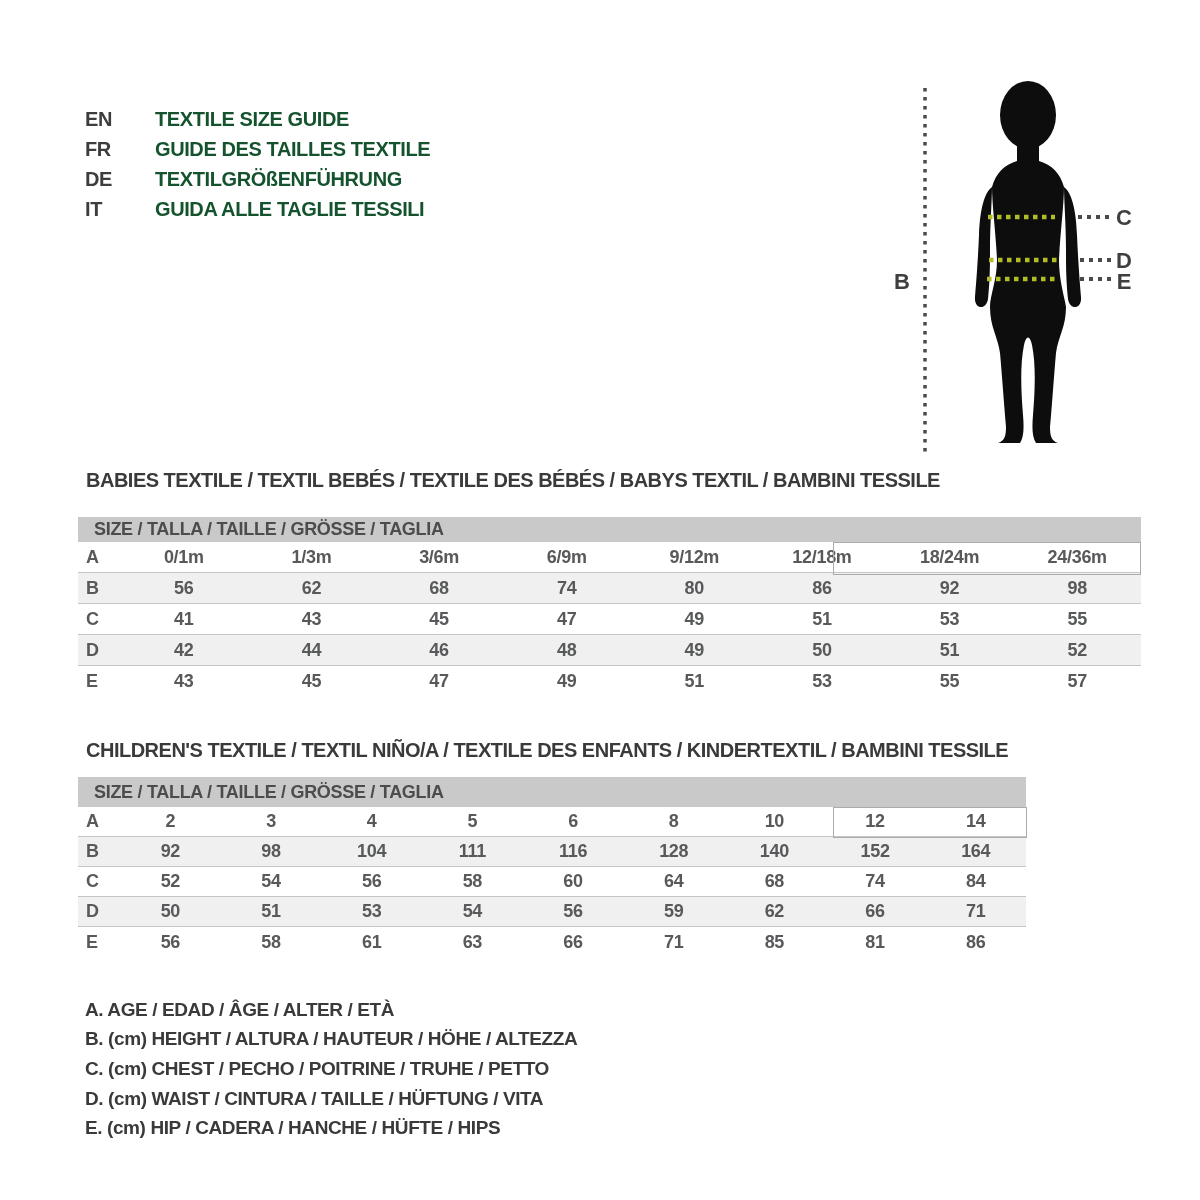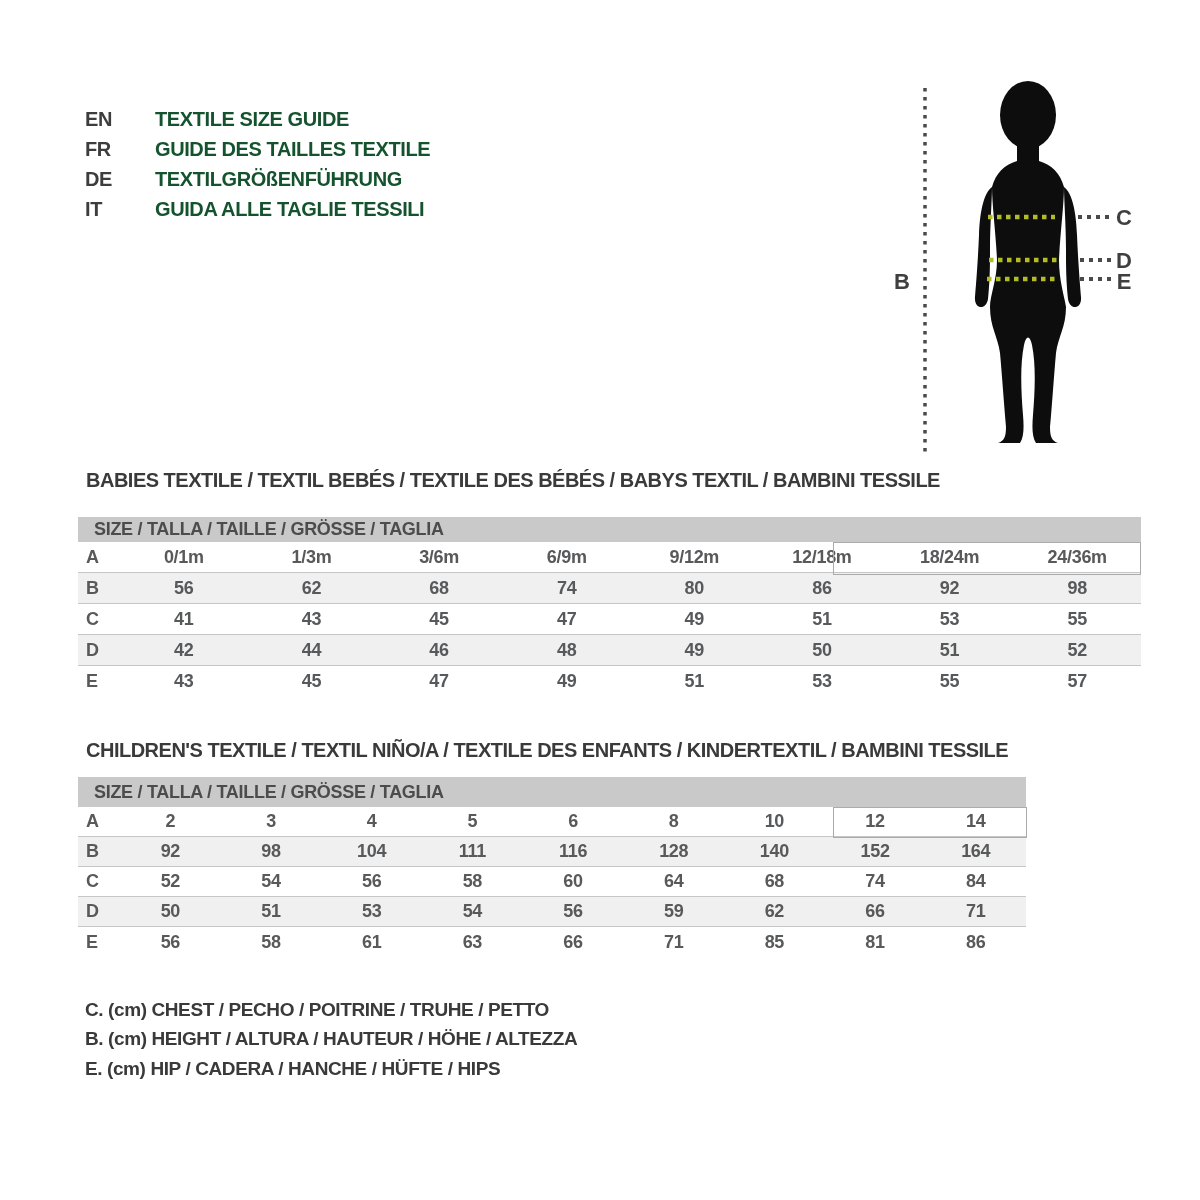--- a/index.html
+++ b/index.html
@@ -244,18 +244,20 @@
         <div class="tcell">66</div>
         <div class="tcell">71</div>
         <div class="tcell">85</div>
         <div class="tcell">81</div>
         <div class="tcell">86</div>
       </div>
     </div>
   <div class="hl-box" id="children-hl"></div>
 
   <div class="legend">
+    <div class="legend-line">A. AGE / EDAD / ÂGE / ALTER / ETÀ</div>
+    <div class="legend-line">B. (cm) HEIGHT / ALTURA / HAUTEUR / HÖHE / ALTEZZA</div>
     <div class="legend-line">C. (cm) CHEST / PECHO / POITRINE / TRUHE / PETTO</div>
-    <div class="legend-line">B. (cm) HEIGHT / ALTURA / HAUTEUR / HÖHE / ALTEZZA</div>
+    <div class="legend-line">D. (cm) WAIST / CINTURA / TAILLE / HÜFTUNG / VITA</div>
     <div class="legend-line">E. (cm) HIP / CADERA / HANCHE / HÜFTE / HIPS</div>
   </div>
 
 </div>
 
 </body></html>

